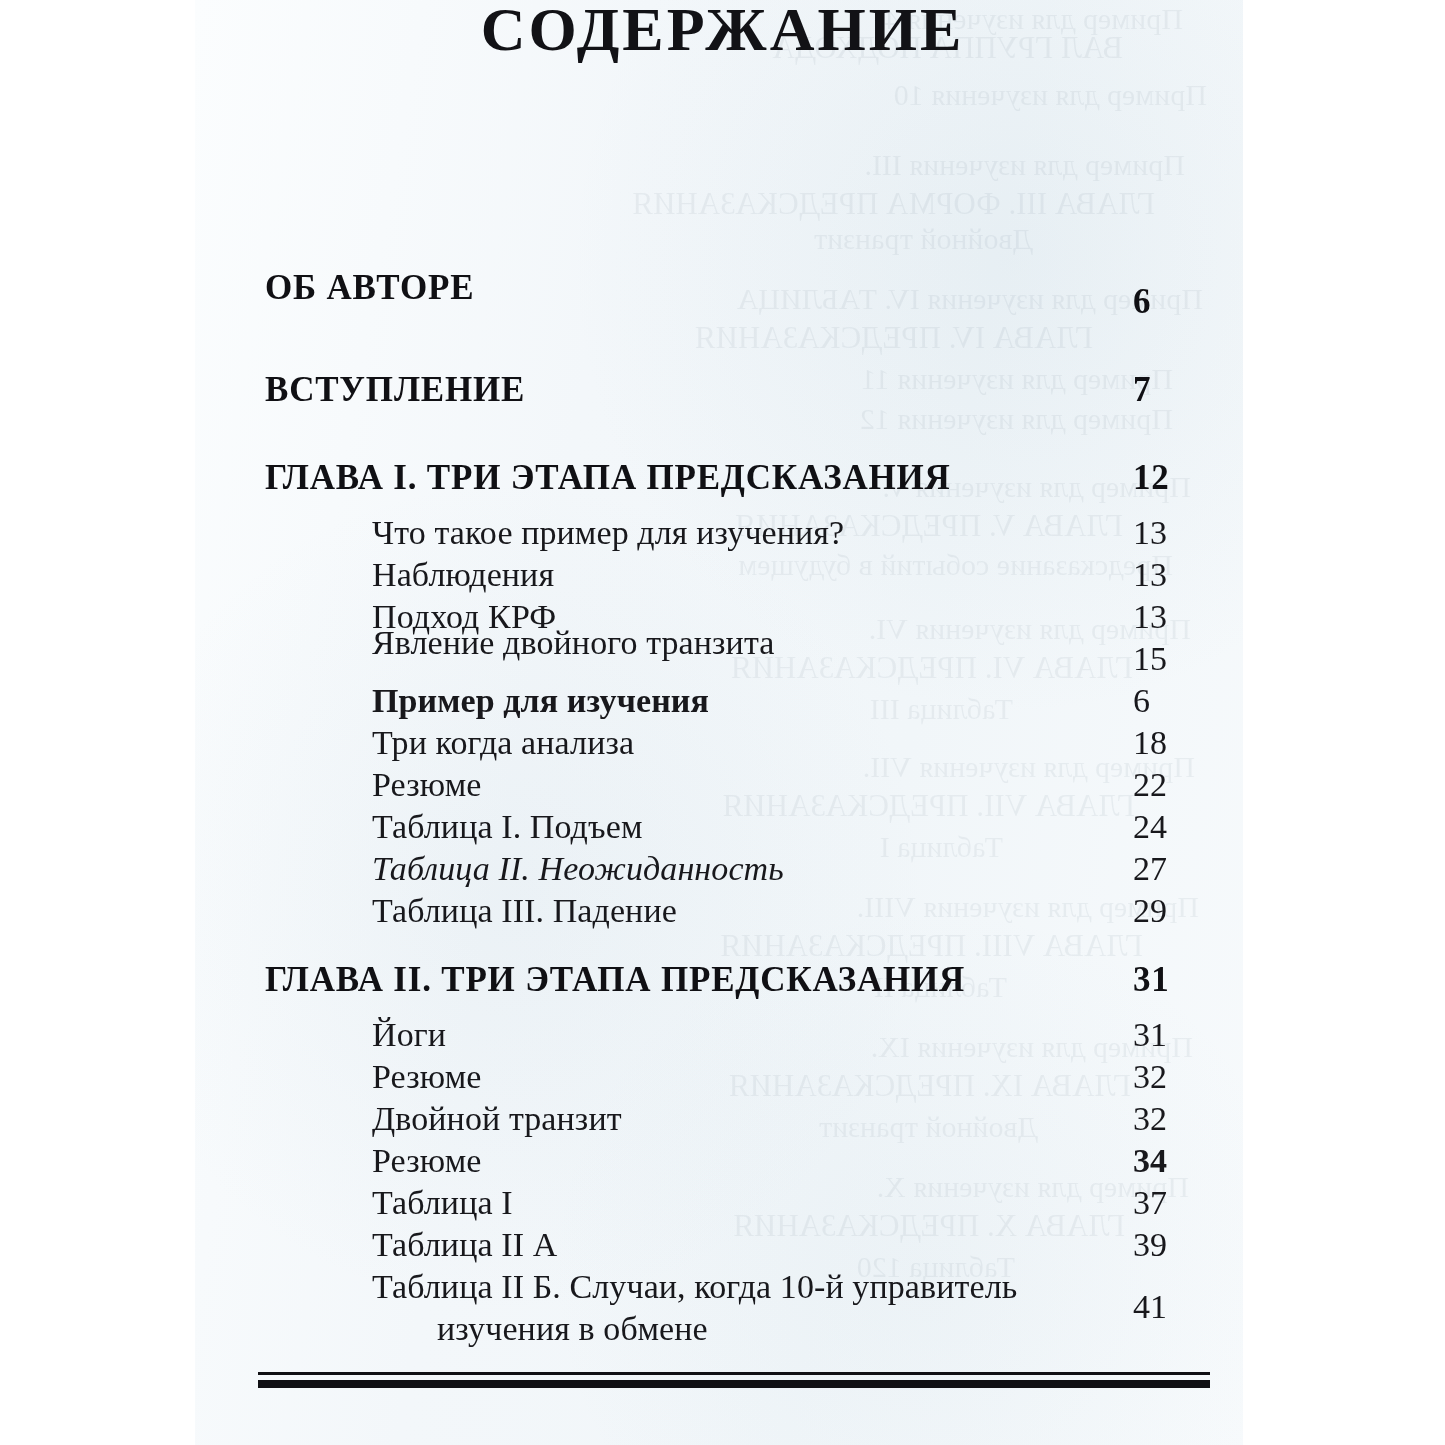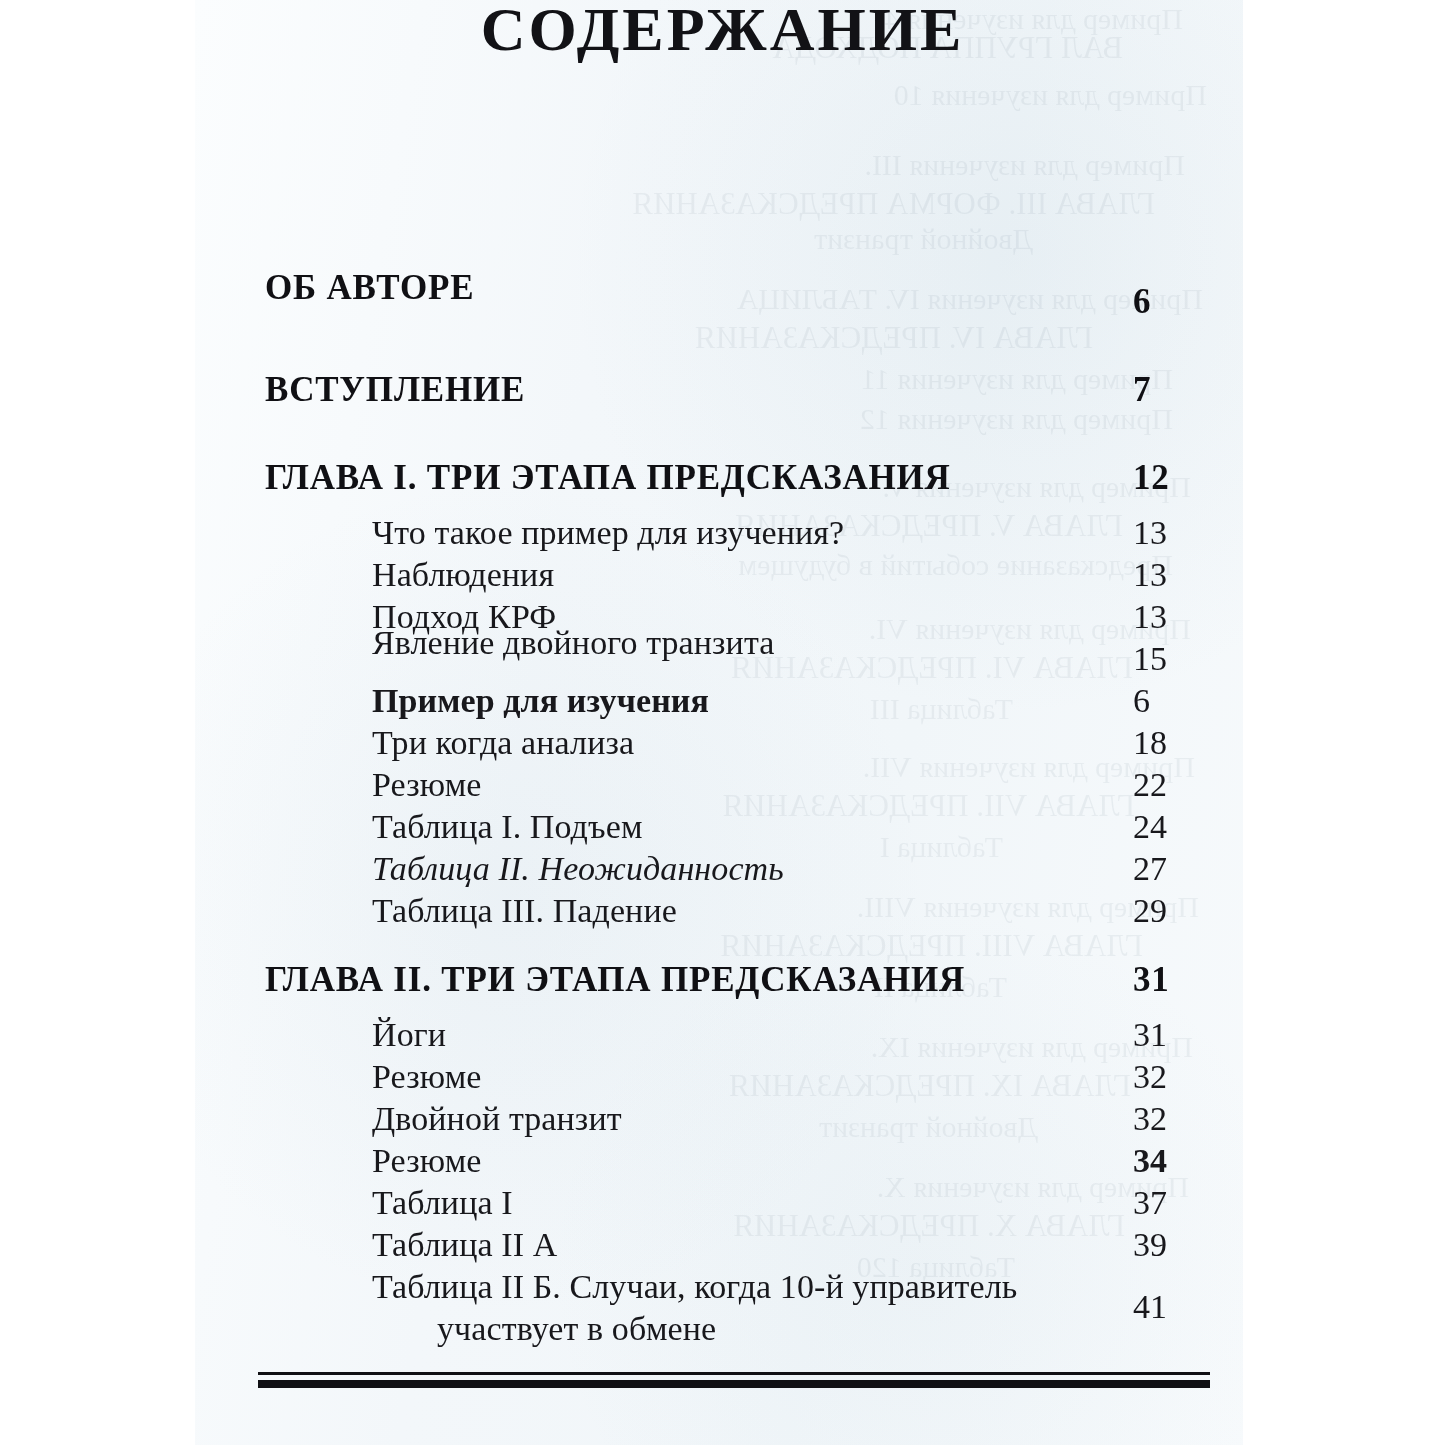--- a/index.html
+++ b/index.html
@@ -248,21 +248,21 @@
       <div class="row lvl-sub">
         <span class="label" style="top: 932px;">Таблица I</span>
         <span class="page" style="top: 932px;">37</span>
       </div>
       <div class="row lvl-sub">
         <span class="label" style="top: 974px;">Таблица II А</span>
         <span class="page" style="top: 974px;">39</span>
       </div>
       <div class="row lvl-sub">
         <span class="label" style="top: 1016px;">Таблица II Б. Случаи, когда 10-й управитель</span>
-        <span class="label cont" style="top: 1058px;">участвует в обмене</span>
+        <span class="label cont" style="top: 1058px;">изучения в обмене</span>
         <span class="page" style="top: 1036px;">41</span>
       </div>
     </div>
 
   <div class="rule" id="footer-rule" style="top: 1372px;">
     <div class="thin"></div>
     <div class="gap"></div>
     <div class="thick"></div>
   </div>
 

